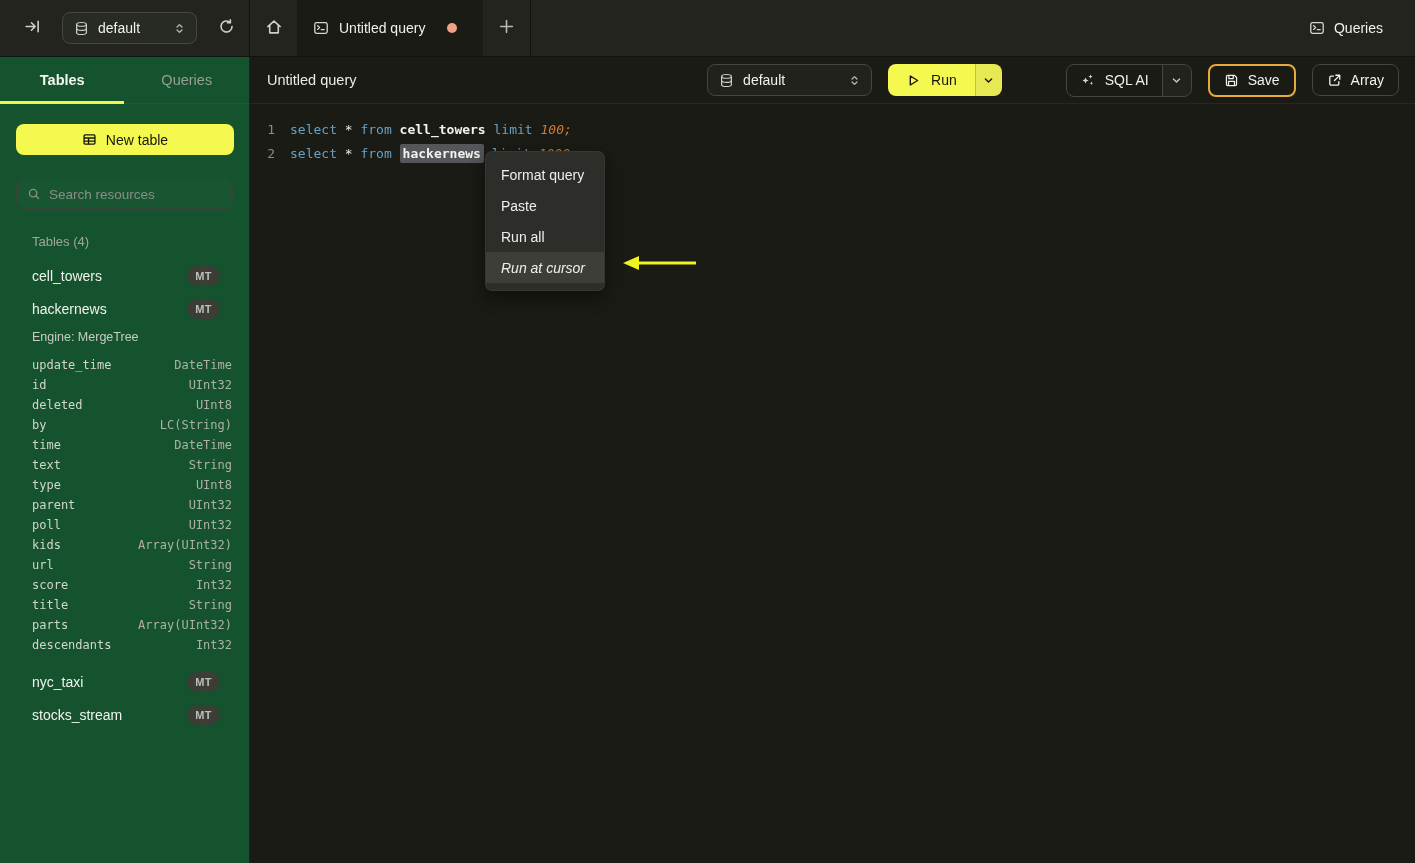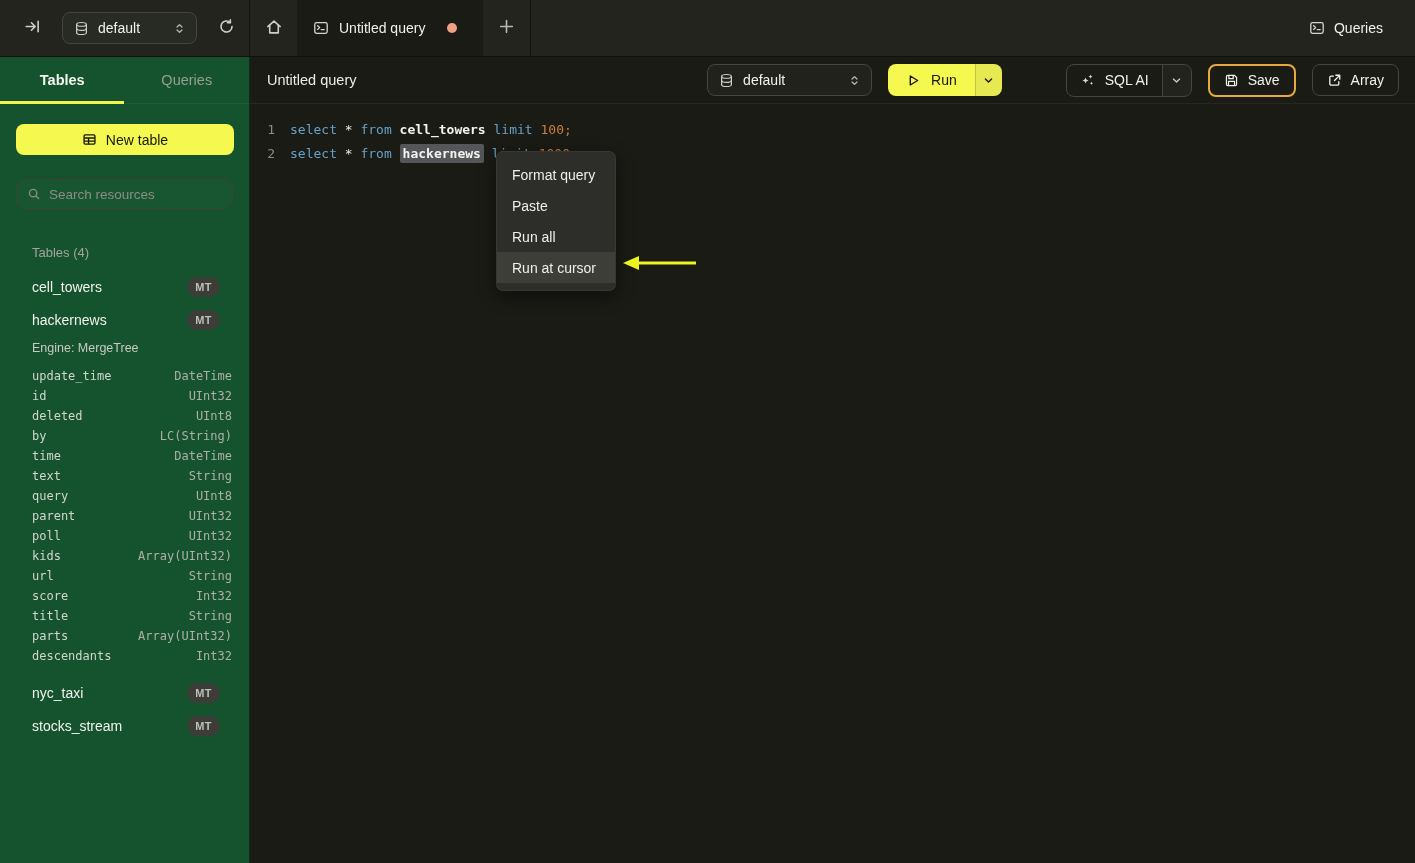--- a/index.html
+++ b/index.html
@@ -74,21 +74,21 @@
   .search-box {
     margin:24px 16px 0 16px; height:30px; display:flex; align-items:center; gap:8px;
     padding:0 10px; border:1px solid #3e403a; border-radius:8px;
     background:rgba(255,255,255,.02); color:#8c8e86;
   }
   .search-box input {
     flex:1; background:transparent; border:none; outline:none;
     color:#dcdcd8; font-size:13.5px; font-family:inherit; min-width:0;
   }
   .search-box input::placeholder { color:#8c8e86; }
-  .section-label { margin:36px 0 0 32px; font-size:13px; color:#a3a59d; }
+  .section-label { margin:25px 0 0 32px; font-size:13px; color:#a3a59d; }
   .tables-list { margin-top:10px; }
   .table-entry {
     height:33px; display:flex; align-items:center; justify-content:space-between;
     padding:0 29px 0 32px; cursor:pointer;
   }
   .table-name { font-size:14px; font-weight:500; color:#f2f2ee; }
   .mt-badge {
     width:33px; height:20px; border-radius:10px; background:#3b3d36; color:#bdbfb8;
     font-size:11px; font-weight:600; letter-spacing:.4px;
     display:flex; align-items:center; justify-content:center;
@@ -146,34 +146,34 @@
     flex:0 0 25px; text-align:right; color:#8a8c85;
     font-family:"DejaVu Sans Mono",monospace; font-size:13px;
   }
   .code {
     margin-left:15px; font-family:"DejaVu Sans Mono",monospace; font-size:13px;
     white-space:pre; font-weight:500;
   }
   .tok-kw { color:#66a1c8; }
   .tok-plain { color:#e9e9e5; }
   .tok-table { color:#f2f2ee; font-weight:700; }
-  .tok-num { color:#cf7d3e; }
+  .tok-num { color:#cf7d3e;font-style:italic; }
   .tok-sel { color:#f2f2ee; font-weight:700; background:#54565a; padding:2px 3px; border-radius:2px; }
 
   
   .context-menu {
-    position:absolute; left:496px; top:151px; width:120px; padding:7px 0;
+    position:absolute; left:485px; top:151px; width:120px; padding:7px 0;
     background:#2d2d29; border:1px solid rgba(255,255,255,.05); border-radius:7px;
     box-shadow:0 6px 18px rgba(0,0,0,.45); z-index:20;
   }
   .menu-item {
     height:31px; display:flex; align-items:center; padding:0 15px;
     font-size:14px; color:#eeeeec; cursor:pointer; white-space:nowrap;
   }
-  .menu-item.highlighted { background:#3e3e39; }
+  .menu-item.highlighted { background:#3e3e39;font-style:italic; }
 
   
   .anno-arrow { position:absolute; left:620px; top:253px; z-index:30; }
 </style>
 </head>
 <body>
 
 <div class="app">
 
   <header class="topbar">
@@ -307,21 +307,21 @@
             </div>
             <div class="col-row">
               <span class="col-name">time</span>
               <span class="col-type">DateTime</span>
             </div>
             <div class="col-row">
               <span class="col-name">text</span>
               <span class="col-type">String</span>
             </div>
             <div class="col-row">
-              <span class="col-name">query</span>
+              <span class="col-name">type</span>
               <span class="col-type">UInt8</span>
             </div>
             <div class="col-row">
               <span class="col-name">parent</span>
               <span class="col-type">UInt32</span>
             </div>
             <div class="col-row">
               <span class="col-name">poll</span>
               <span class="col-type">UInt32</span>
             </div>

